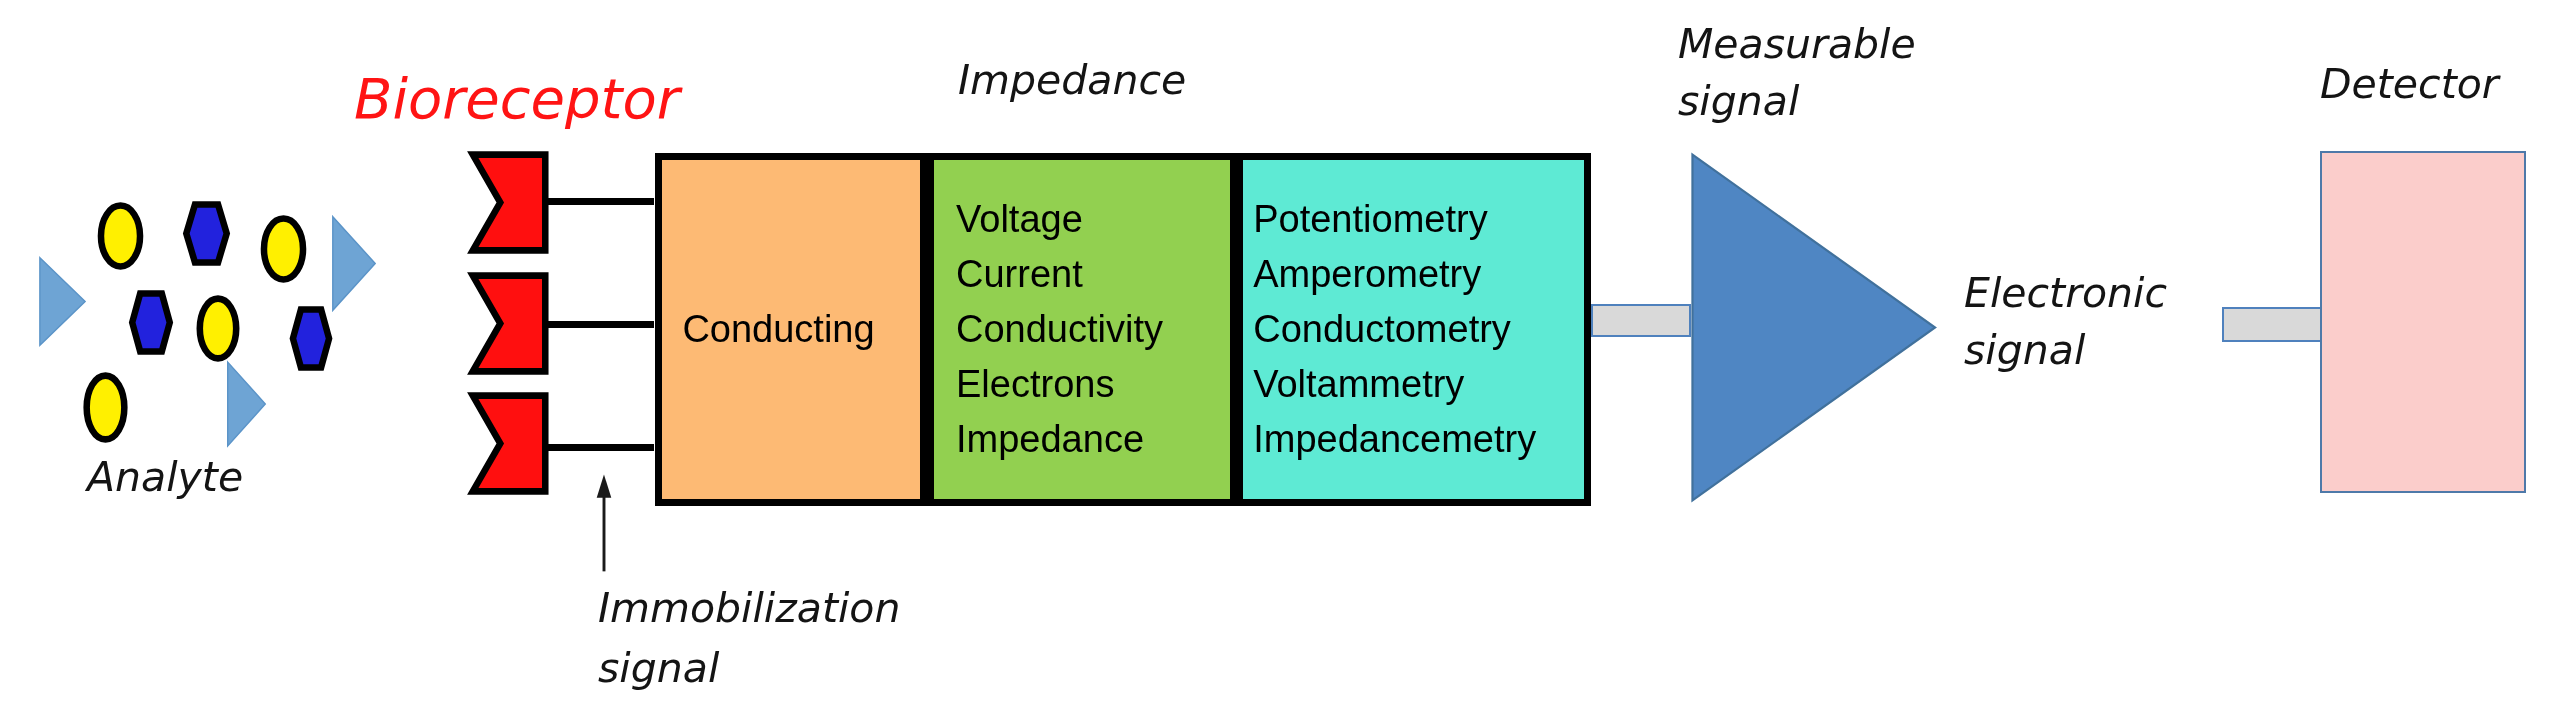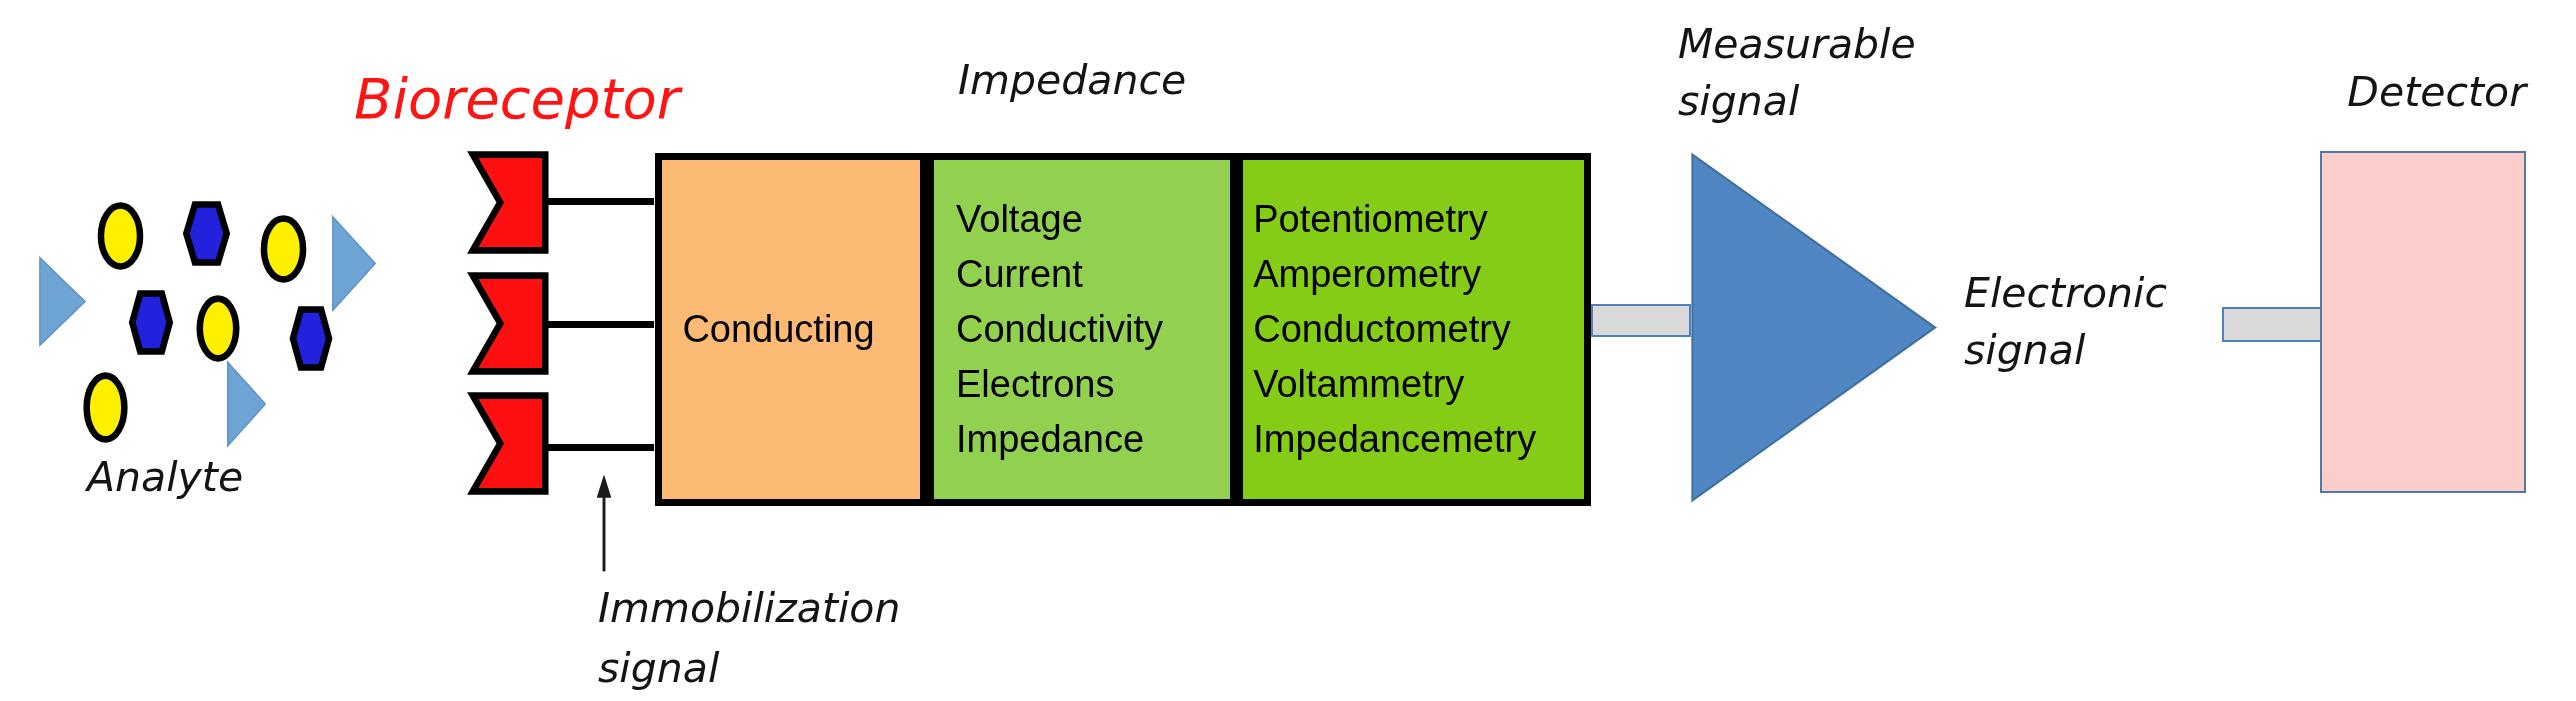--- a/index.html
+++ b/index.html
@@ -15,21 +15,21 @@
   .boxline{font-size:38px;line-height:55px;color:#000;white-space:nowrap;}
   .tbox-conducting{left:655px;width:272px;padding-left:20.4px;}
   .tbox-quantities{left:927px;width:310px;padding-left:22px;}
   .tbox-techniques{left:1236px;width:355px;padding-left:10.2px;}
   .wire{position:absolute;left:545px;width:109px;height:6.5px;background:#000;}
   .conn{position:absolute;height:33px;border:2.2px solid #4f81bd;box-sizing:border-box;}
   .conn1{left:1591px;top:304px;width:100px;}
   .conn2{left:2222px;top:307px;width:100px;height:35px;}
   .detector-box{position:absolute;left:2320px;top:151px;width:206px;height:342px;
         border:2.9px solid #4e79a9;box-sizing:border-box;}
-  .lbl-detector{left:2320px;top:72px;width:206px;text-align:right;white-space:nowrap;}
+  .lbl-detector{left:2320px;top:64px;width:206px;text-align:left;white-space:nowrap;}
 </style>
 </head>
 <body>
 
 <div id="canvas">
 
   <svg style="left:39px;top:257px" width="47" height="89" viewBox="0 0 64 122">
     <polygon points="1,1 63,61 1,121" stroke="#5b94c8" stroke-width="2" fill="#6ea4d4"></polygon>
   </svg>
   <svg style="left:332px;top:216px" width="44" height="95" viewBox="0 0 60 130">
@@ -87,21 +87,21 @@
   </div>
 
   <div class="tbox tbox-quantities" style="background-color: rgb(146, 208, 80);">
     <div class="boxline">Voltage</div>
     <div class="boxline">Current</div>
     <div class="boxline">Conductivity</div>
     <div class="boxline">Electrons</div>
     <div class="boxline">Impedance</div>
   </div>
 
-  <div class="tbox tbox-techniques" style="background-color: #84cc16;">
+  <div class="tbox tbox-techniques" style="background-color: #5eead4;">
     <div class="boxline">Potentiometry</div>
     <div class="boxline">Amperometry</div>
     <div class="boxline">Conductometry</div>
     <div class="boxline">Voltammetry</div>
     <div class="boxline">Impedancemetry</div>
   </div>
 
   <div class="conn conn1" style="background-color: rgb(217, 217, 217);"></div>
 
   <svg style="left:1691px;top:153px" width="247" height="349" viewBox="0 0 340 480">

